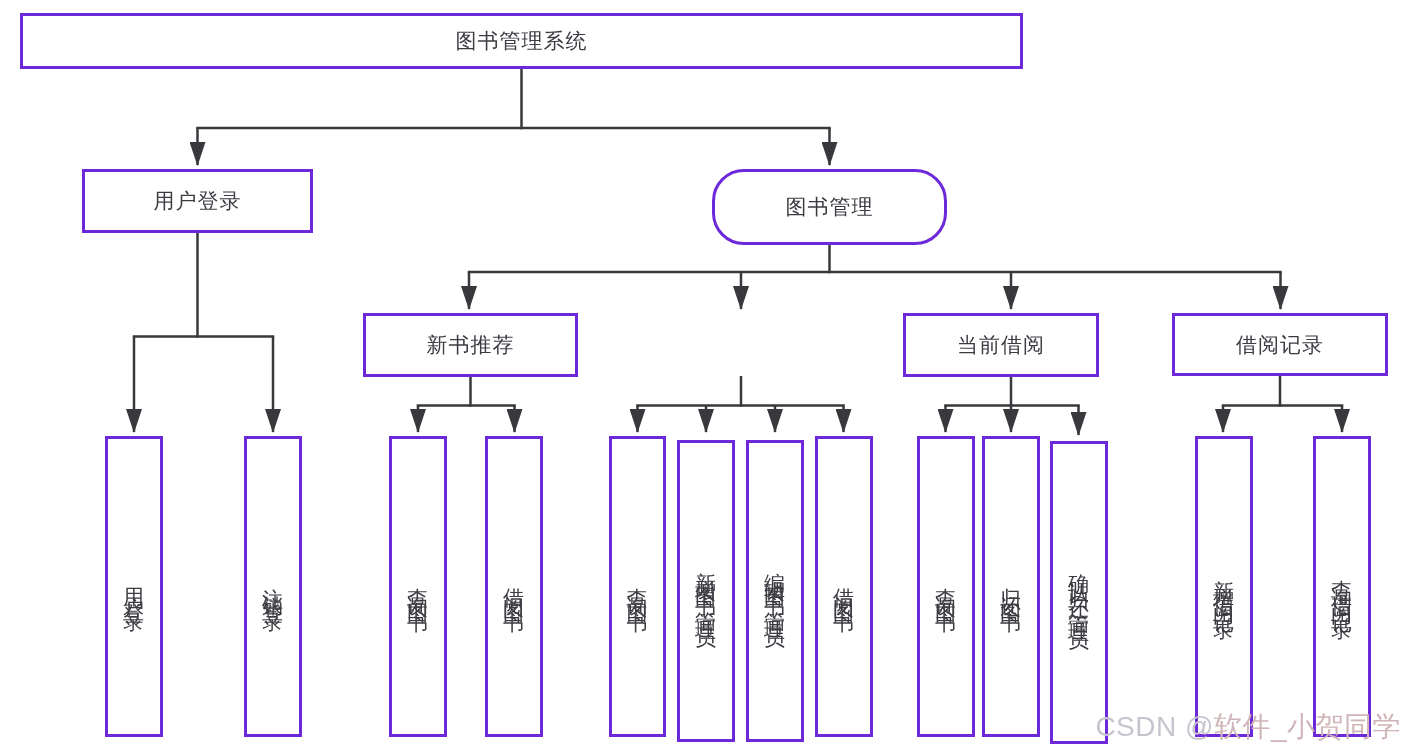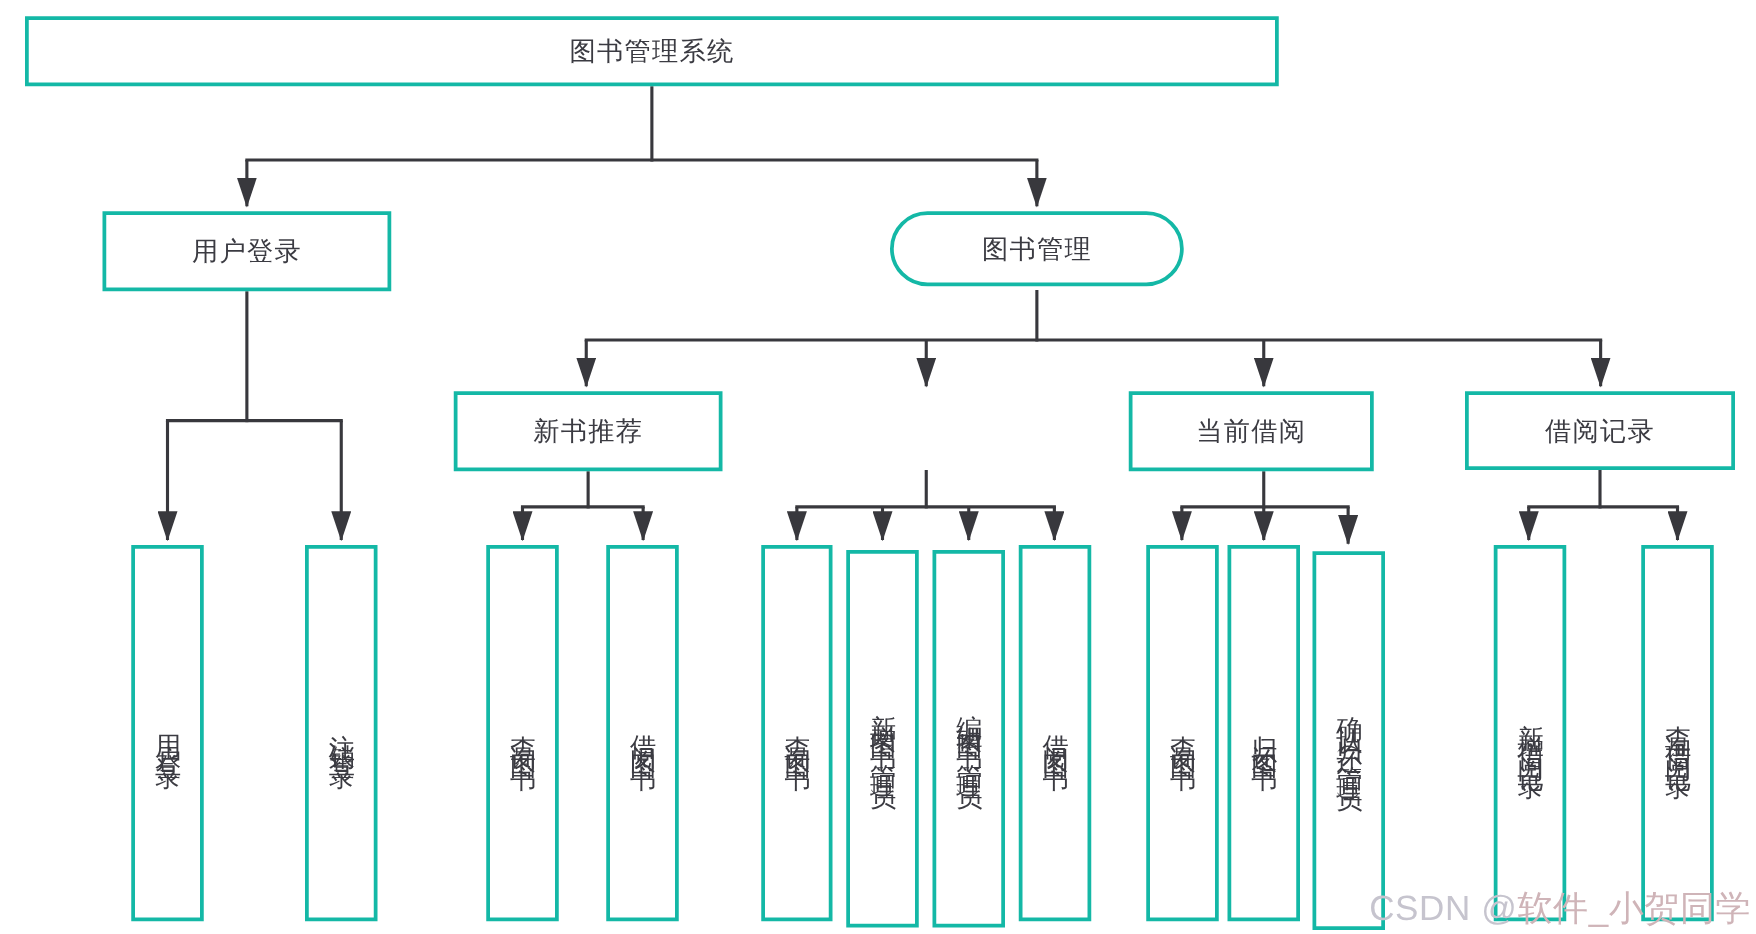--- a/index.html
+++ b/index.html
@@ -13,21 +13,21 @@
   }
   #connectors {
     position: absolute;
     left: 0; top: 0;
     width: 1405px; height: 747px;
   }
   .node {
     position: absolute;
     box-sizing: border-box;
     background: #ffffff;
-    border: 3px solid #14b8a6;
+    border: 3px solid #6d28d9;
     color: #3b3b42;
     display: flex;
     align-items: center;
     justify-content: center;
   }
   .h-node { font-size: 21px; letter-spacing: 1px; white-space: nowrap; }
   .v-node .v-text {
     writing-mode: vertical-rl;
     text-orientation: mixed;
     font-size: 21px;
@@ -109,21 +109,21 @@
       <line x1="1280" y1="376" x2="1280" y2="406.75"></line>
       <line x1="1221.75" y1="405.5" x2="1343.25" y2="405.5"></line>
       <line x1="1223" y1="405.5" x2="1223" y2="432" marker-end="url(#arrow)"></line>
       <line x1="1342" y1="405.5" x2="1342" y2="432" marker-end="url(#arrow)"></line>
     </g>
   </svg>
 
   <div class="node h-node" style="left:20px; top:13px; width:1003px; height:56px;">图书管理系统</div>
 
   <div class="node h-node" style="left:82px; top:169px; width:231px; height:64px;">用户登录</div>
-  <div class="node h-node" style="left:712px; top:169px; width:235px; height:60px;border-radius:32px;">图书管理</div>
+  <div class="node h-node" style="left:712px; top:169px; width:235px; height:76px;border-radius:32px;">图书管理</div>
 
   <div class="node h-node" style="left:363px; top:313px; width:215px; height:64px;font-family:Liberation Mono, monospace;">新书推荐</div>
   <div class="node h-node" style="left:903px; top:313px; width:196px; height:64px;">当前借阅</div>
   <div class="node h-node" style="left:1172px; top:313px; width:216px; height:63px;">借阅记录</div>
 
   <div class="node v-node" style="left:105px; top:436px; width:58px; height:301px;">
     <span class="v-text">用户登录</span>
   </div>
   <div class="node v-node" style="left:244px; top:436px; width:58px; height:301px;">
     <span class="v-text">注销登录</span>

